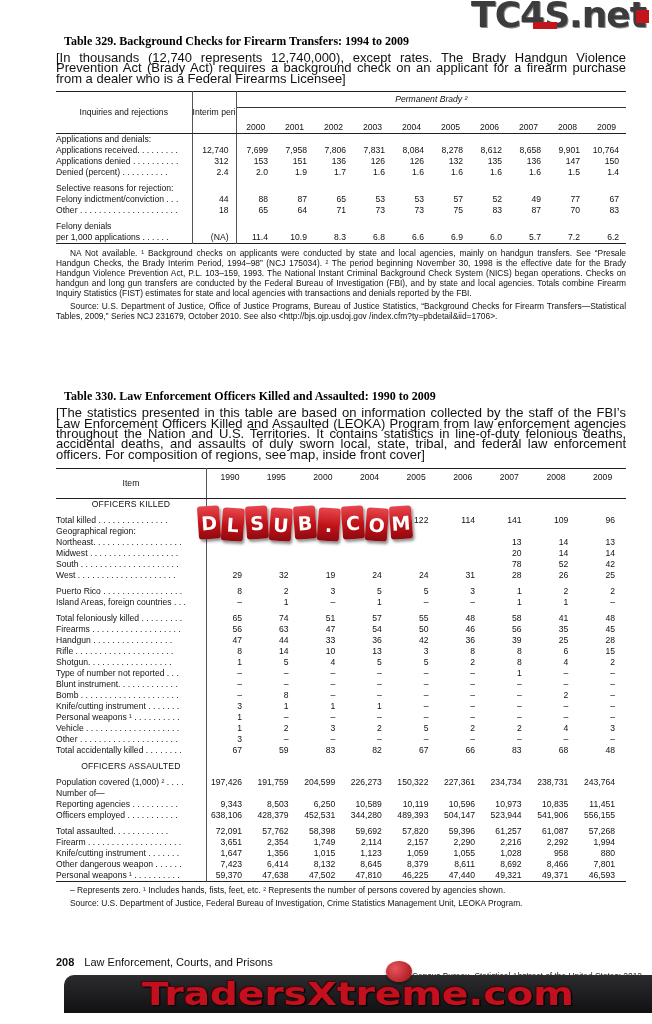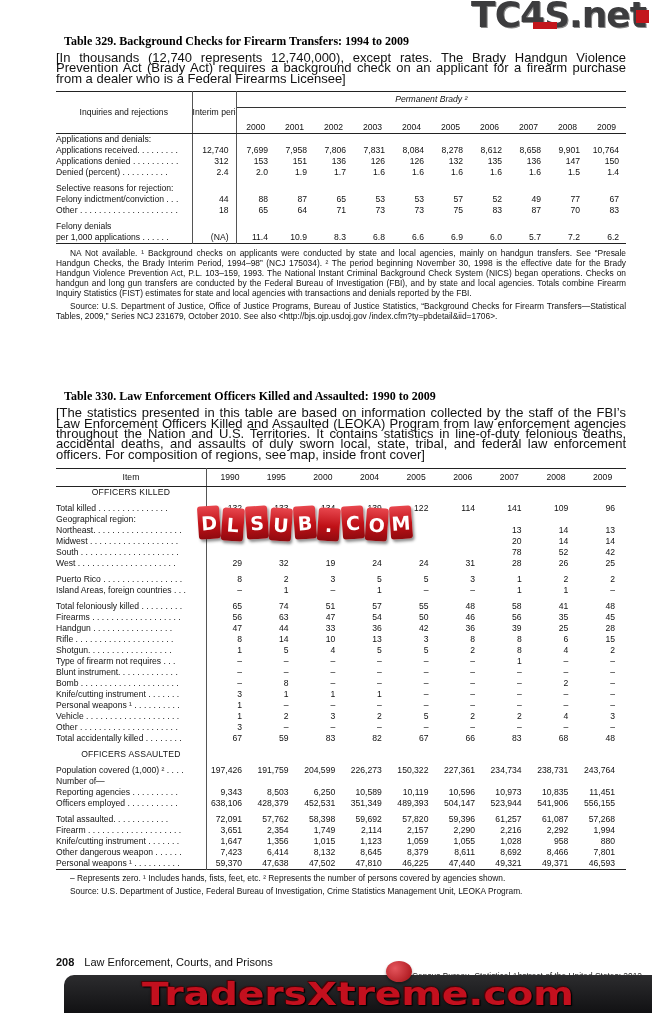--- a/index.html
+++ b/index.html
@@ -15,21 +15,21 @@
   .datatable th,.datatable td{font-size:8.6px;line-height:11px;padding:0;overflow:hidden;
              white-space:nowrap;font-weight:normal;color:#111;}
   .datatable thead th{border-bottom:1.2px solid #222;}
   .br{border-right:1px solid #555;}
   .stubh{text-align:center;vertical-align:middle;}
   .interimh{text-align:center;vertical-align:middle;white-space:pre-line;line-height:9.6px;font-size:8.3px;}
   .grouph{text-align:center;vertical-align:middle;height:15px;border-bottom:1px solid #333 !important;font-style:italic;}
   .yr{text-align:center;vertical-align:bottom;height:25px;padding-bottom:2px;}
   .t330{margin-top:8px;}
   .t330 .stubh{height:17px;}
-  .t330 .yr{height:17px;vertical-align:middle;padding-bottom:0;margin-top:48px;}
+  .t330 .yr{height:17px;vertical-align:middle;padding-bottom:12px;margin-top:48px;}
   td.lab{text-align:left;}
   td.val{text-align:right;padding-right:7px;}
   .t330 td.val{padding-right:11px;}
   .ind0{padding-left:2px;}.ind1{padding-left:8px;}.ind2{padding-left:15px;}
   .b{font-weight:bold;}
   .sect{text-align:center !important;padding-left:0 !important;letter-spacing:.2px;}
   tr.blank td{height:5px;line-height:5px;font-size:2px;}
   .fnote{font-size:8.4px;line-height:10px;margin:3px 0 0 0;text-indent:14px;text-align:justify;}
 
   .footer-left{position:absolute;left:56px;top:956px;font-size:11px;color:#111;}
@@ -502,21 +502,21 @@
             <td class="val">5</td>
             <td class="val">4</td>
             <td class="val">5</td>
             <td class="val">5</td>
             <td class="val">2</td>
             <td class="val">8</td>
             <td class="val">4</td>
             <td class="val">2</td>
           </tr>
           <tr>
-            <td class="lab br ind2">Type of firearm not requires  . . .</td>
+            <td class="lab br ind2">Type of number not reported  . . .</td>
             <td class="val">–</td>
             <td class="val">–</td>
             <td class="val">–</td>
             <td class="val">–</td>
             <td class="val">–</td>
             <td class="val">–</td>
             <td class="val">1</td>
             <td class="val">–</td>
             <td class="val">–</td>
           </tr>
@@ -674,21 +674,21 @@
             <td class="val">10,596</td>
             <td class="val">10,973</td>
             <td class="val">10,835</td>
             <td class="val">11,451</td>
           </tr>
           <tr>
             <td class="lab br ind1">Officers employed . . . . . . . . . . .</td>
             <td class="val">638,106</td>
             <td class="val">428,379</td>
             <td class="val">452,531</td>
-            <td class="val">351,349</td>
+            <td class="val">344,280</td>
             <td class="val">489,393</td>
             <td class="val">504,147</td>
             <td class="val">523,944</td>
             <td class="val">541,906</td>
             <td class="val">556,155</td>
           </tr>
           <tr class="blank">
             <td class="lab br ind0"></td>
             <td class="val"></td>
             <td class="val"></td>

